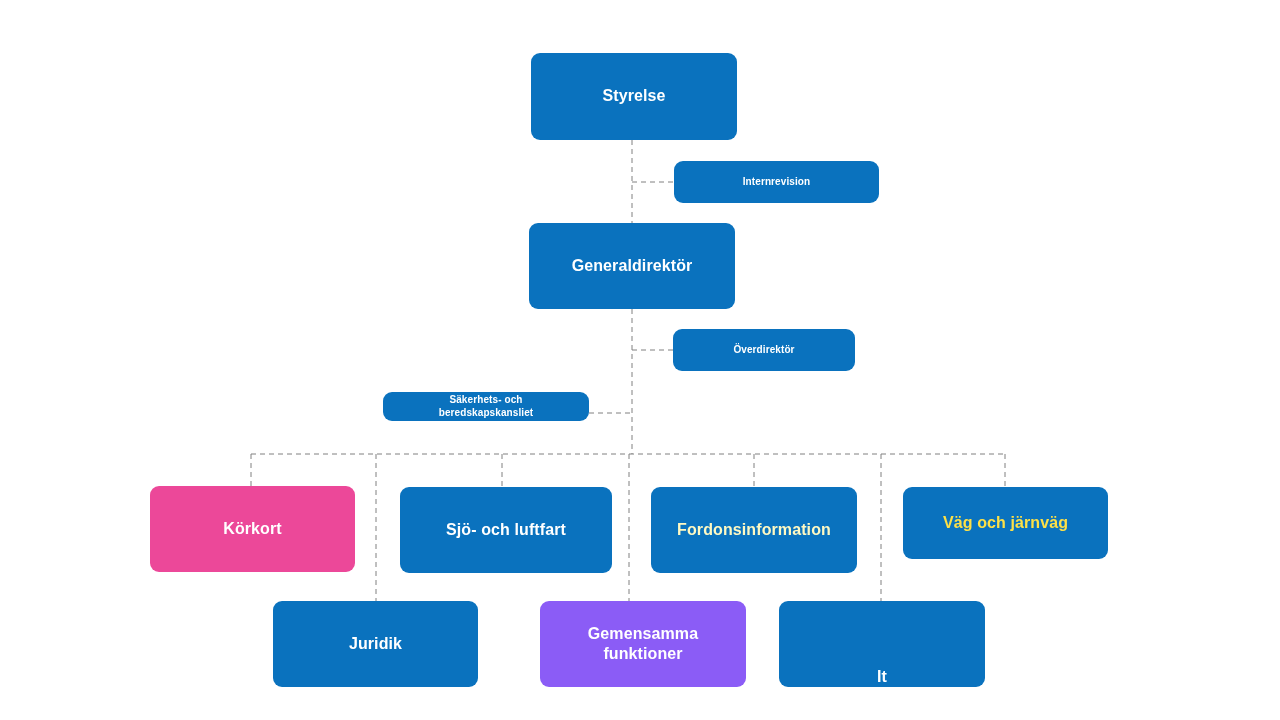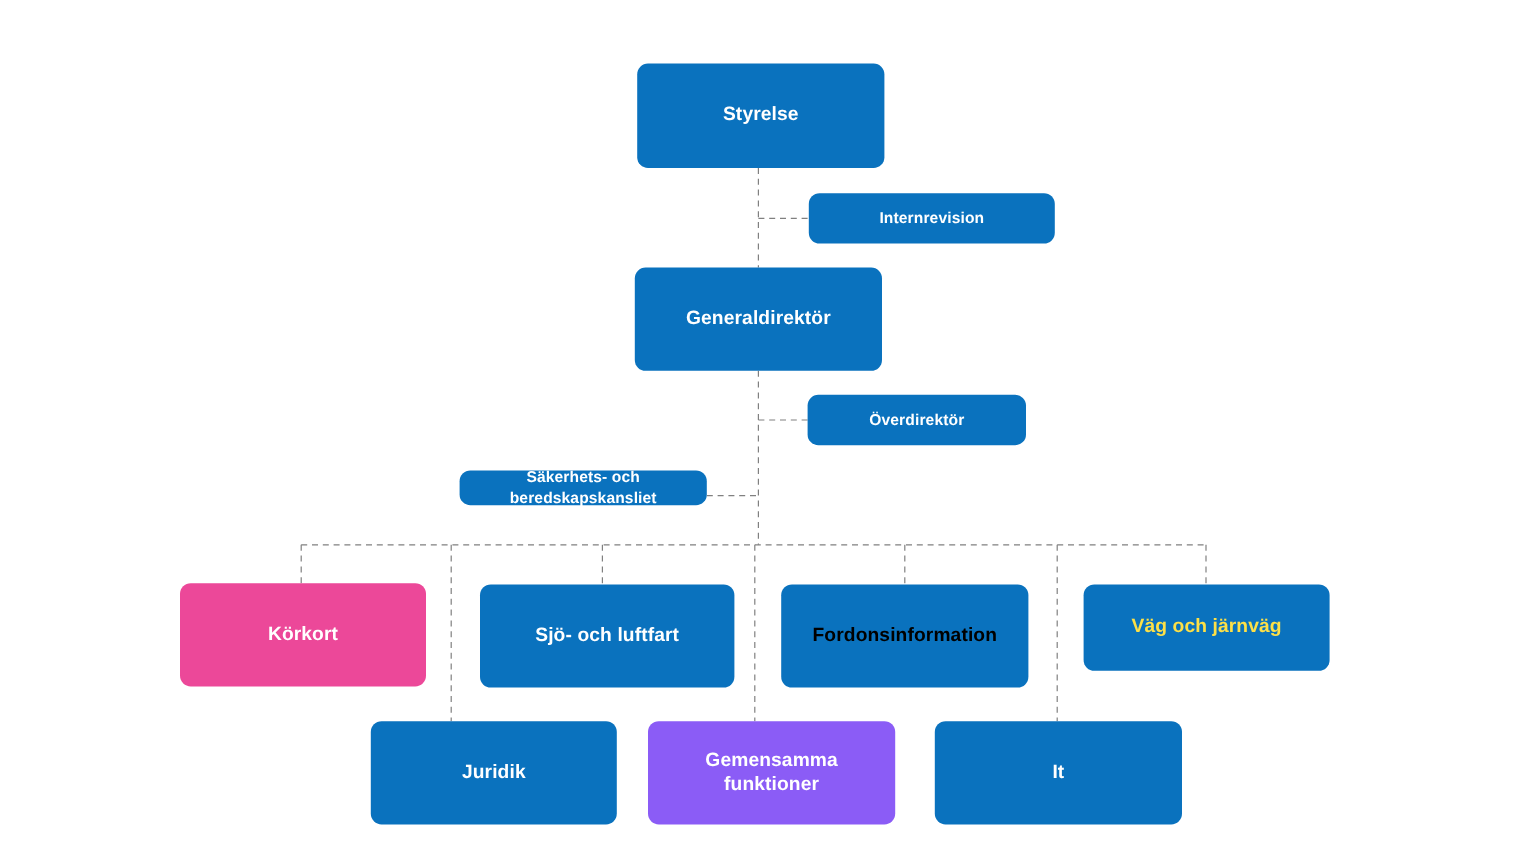--- a/index.html
+++ b/index.html
@@ -39,21 +39,21 @@
     font-weight: bold;
     line-height: 1.28;
     padding: 0 8px;
     letter-spacing: 0.1px;
   }
   .node-label {
     display: block;
     white-space: pre-line;
   }
   .node.size-lg { font-size: 16px; }
-  .node.size-sm { font-size: 13px; }
+  .node.size-sm { font-size: 10px; }
 </style>
 </head>
 <body>
 
 <div id="org-canvas">
 
   <svg id="connector-layer" width="1280" height="720" viewBox="0 0 1280 720" xmlns="http://www.w3.org/2000/svg">
       <line x1="632" y1="140" x2="632" y2="223" stroke="#808080" stroke-width="1" stroke-dasharray="5 4"></line>
       <line x1="632" y1="309" x2="632" y2="454" stroke="#808080" stroke-width="1" stroke-dasharray="5 4"></line>
       <line x1="632" y1="182" x2="674" y2="182" stroke="#808080" stroke-width="1" stroke-dasharray="5 4"></line>
@@ -85,31 +85,31 @@
       <div class="node size-sm" style="left: 383px; top: 392px; width: 206px; height: 29px; background: rgb(10, 114, 190); color: rgb(255, 255, 255);">
         <span class="node-label">Säkerhets- och
 beredskapskansliet</span>
       </div>
       <div class="node size-lg" style="left: 150px; top: 486px; width: 205px; height: 86px; background: #ec4899; color: rgb(255, 255, 255);">
         <span class="node-label">Körkort</span>
       </div>
       <div class="node size-lg" style="left: 400px; top: 487px; width: 212px; height: 86px; background: rgb(10, 114, 190); color: rgb(255, 255, 255);">
         <span class="node-label">Sjö- och luftfart</span>
       </div>
-      <div class="node size-lg" style="left: 651px; top: 487px; width: 206px; height: 86px; background: rgb(10, 114, 190); color: #000000;">
+      <div class="node size-lg" style="left: 651px; top: 487px; width: 206px; height: 86px; background: rgb(10, 114, 190); color: #fef9c3;">
         <span class="node-label">Fordonsinformation</span>
       </div>
       <div class="node size-lg" style="left: 903px; top: 487px; width: 205px; height: 72px; background: rgb(10, 114, 190); color: #fde047;">
         <span class="node-label">Väg och järnväg</span>
       </div>
-      <div class="node size-lg" style="left: 273px; top: 601px; width: 205px; height: 86px; background: rgb(10, 114, 190); color: rgb(255, 255, 255); margin-left: 36px;">
+      <div class="node size-lg" style="left: 273px; top: 601px; width: 205px; height: 86px; background: rgb(10, 114, 190); color: rgb(255, 255, 255);">
         <span class="node-label">Juridik</span>
       </div>
       <div class="node size-lg" style="left: 540px; top: 601px; width: 206px; height: 86px; background: #8b5cf6; color: rgb(255, 255, 255);">
         <span class="node-label">Gemensamma
 funktioner</span>
       </div>
-      <div class="node size-lg" style="left: 779px; top: 601px; width: 206px; height: 86px; background: rgb(10, 114, 190); color: rgb(255, 255, 255);">
+      <div class="node size-lg" style="left: 779px; top: 601px; width: 206px; height: 86px; background: rgb(10, 114, 190); color: rgb(255, 255, 255); align-items: flex-end;">
         <span class="node-label">It</span>
       </div>
     </div>
 
 </div>
 
 </body></html>

